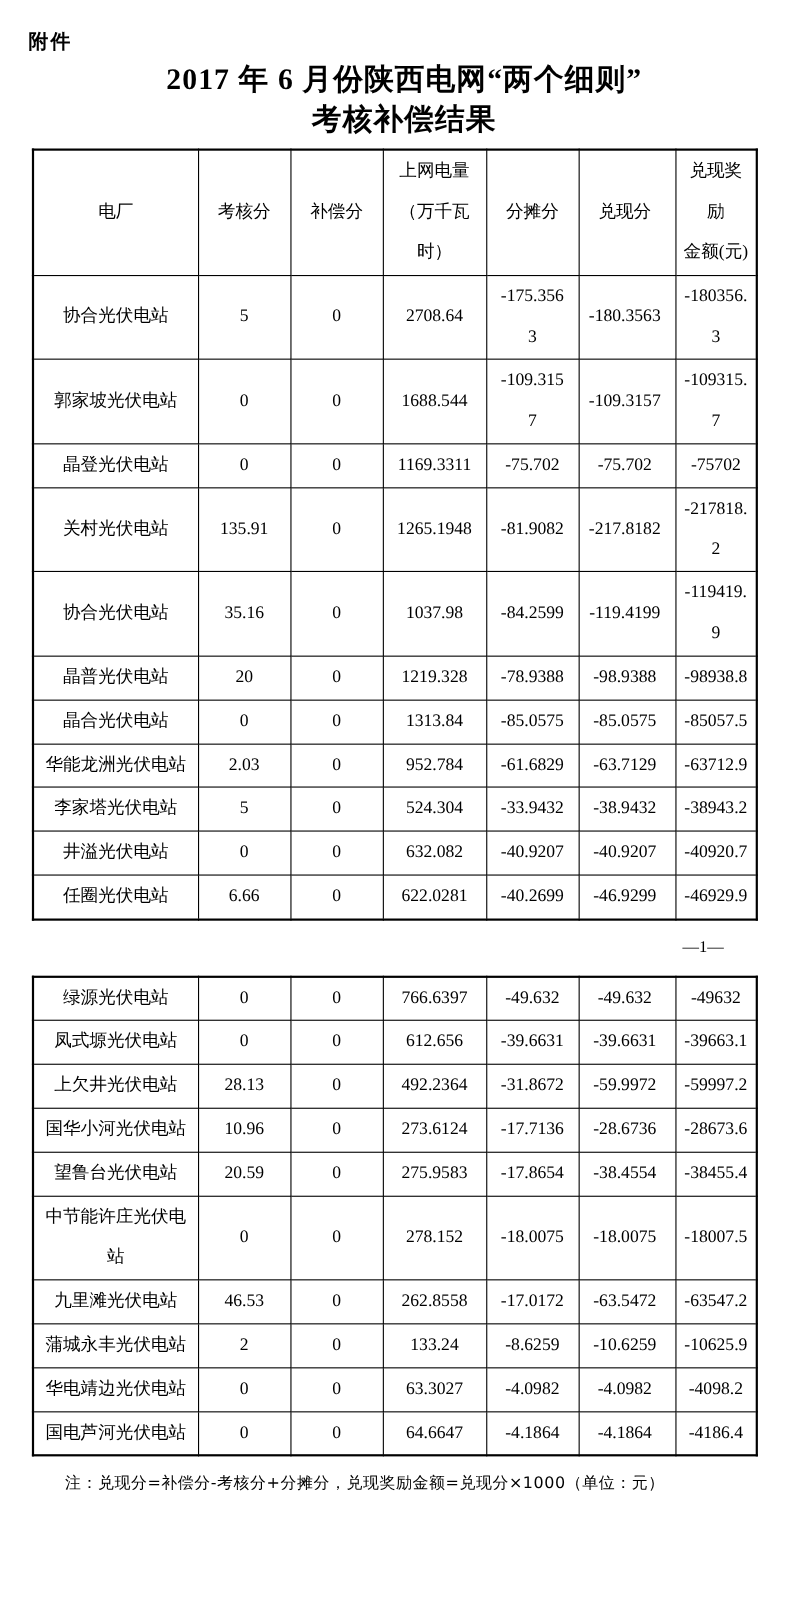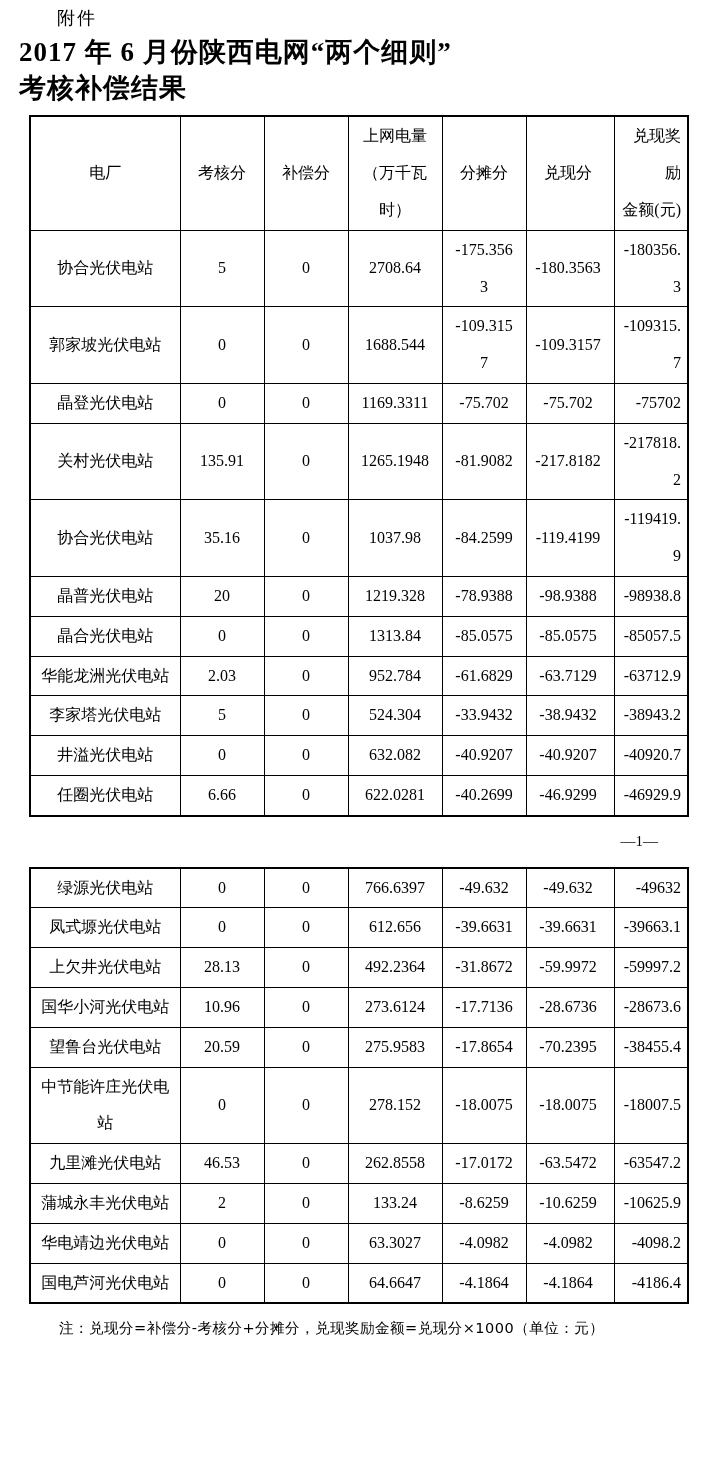--- a/index.html
+++ b/index.html
@@ -14,26 +14,28 @@
     font-family: "Liberation Serif", serif;
     overflow: hidden;
   }
   .doc {
     position: relative;
     width: 716px;
     height: 1464px;
     background: #ffffff;
   }
   .attachment {
-    padding-top: 6px;
-    margin-left: 57px;
+    padding-top: 26px;
+    margin-left: 26px;
     font-size: 18px;
     letter-spacing: 2px;
+    font-weight: bold;
   }
   .title {
+    text-align: center;
     font-size: 27px;
     font-weight: bold;
     line-height: 1.34;
     margin-top: 4px;
     margin-bottom: 9px;
     letter-spacing: 1px;
     padding-left: 19px;
   }
   table.tbl {
     border-collapse: collapse;
@@ -52,21 +54,21 @@
     padding: 1px 6px;
     word-break: break-all;
   }
   table.tbl thead th {
     white-space: pre-line;
   }
   
   table.tbl .c0 { padding-left: 7px;  padding-right: 7px; font-family: Liberation Serif, serif;  }
   table.tbl .c4 { padding-left: 11px; padding-right: 11px; margin-top: 19px; }
   table.tbl .c5 { padding-left: 4px;  padding-right: 8px;  }
-  table.tbl .c6 { padding-left: 6px;  padding-right: 6px; text-align: right;  }
+  table.tbl .c6 { padding-left: 6px;  padding-right: 6px;  }
   .pagenum-row {
     height: 50px;
     display: flex;
     justify-content: flex-end;
     align-items: center;
     padding-right: 58px;
     font-size: 15px;
   }
   .note {
     margin: 15px 0 0 59px;
@@ -264,21 +266,21 @@
           <td class="c4">-17.7136</td>
           <td class="c5">-28.6736</td>
           <td class="c6">-28673.6</td>
         </tr>
         <tr>
           <td class="c0">望鲁台光伏电站</td>
           <td class="c1">20.59</td>
           <td class="c2">0</td>
           <td class="c3">275.9583</td>
           <td class="c4">-17.8654</td>
-          <td class="c5">-70.2395</td>
+          <td class="c5">-38.4554</td>
           <td class="c6">-38455.4</td>
         </tr>
         <tr>
           <td class="c0">中节能许庄光伏电站</td>
           <td class="c1">0</td>
           <td class="c2">0</td>
           <td class="c3">278.152</td>
           <td class="c4">-18.0075</td>
           <td class="c5">-18.0075</td>
           <td class="c6">-18007.5</td>

